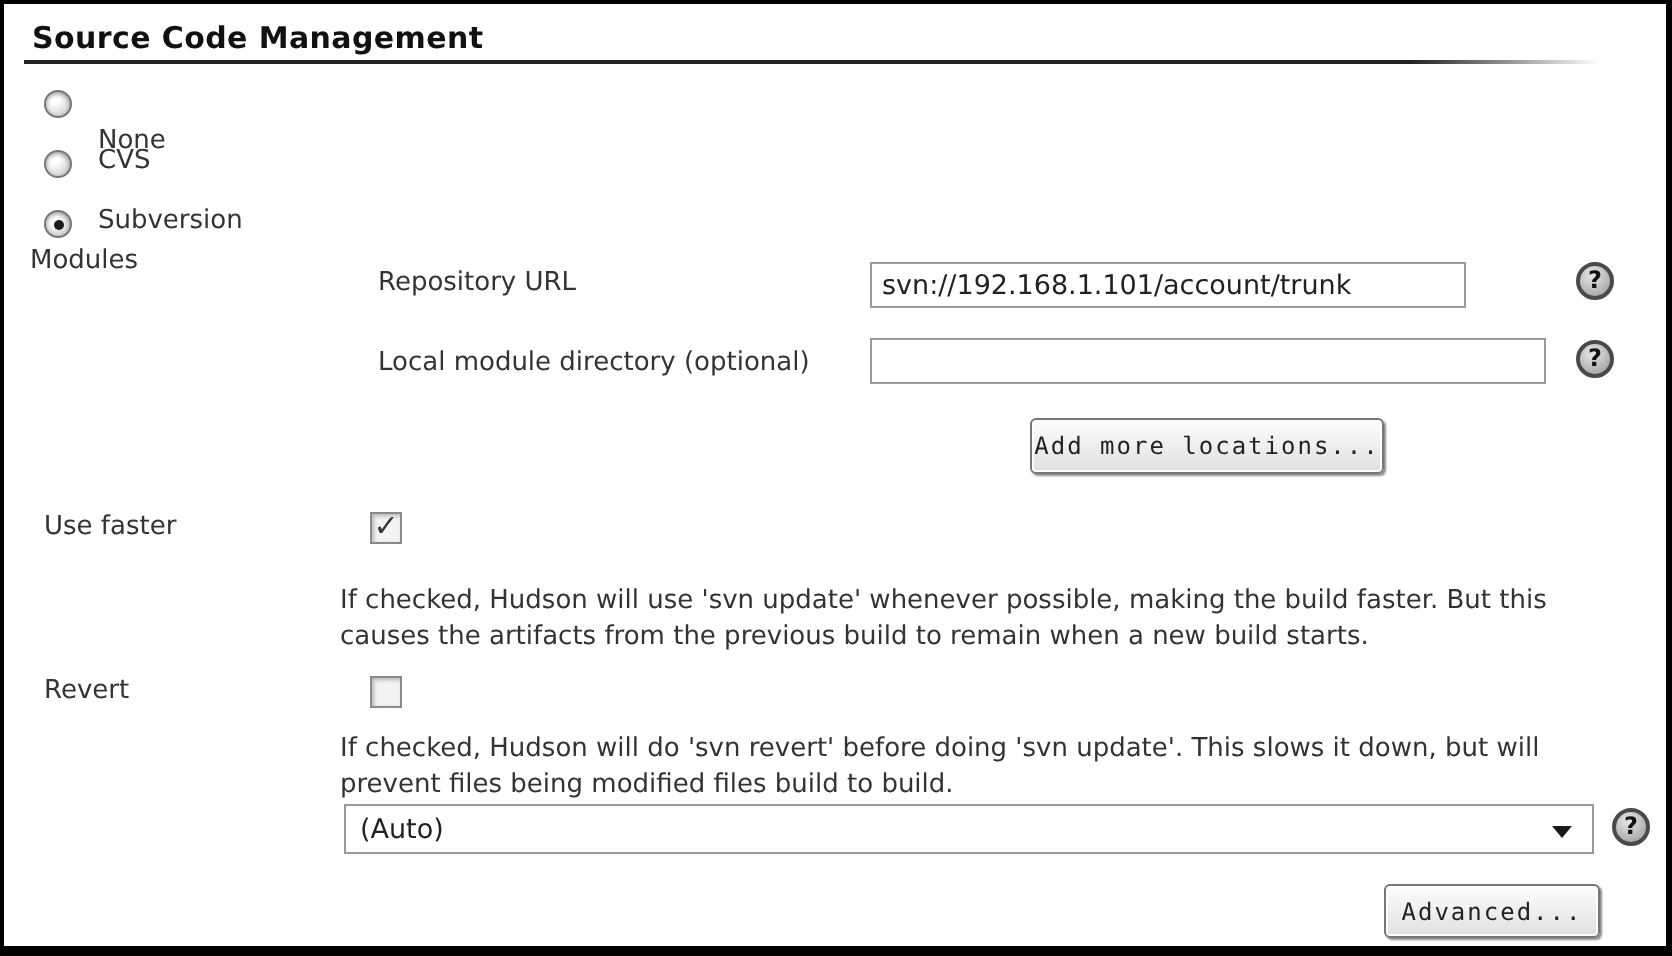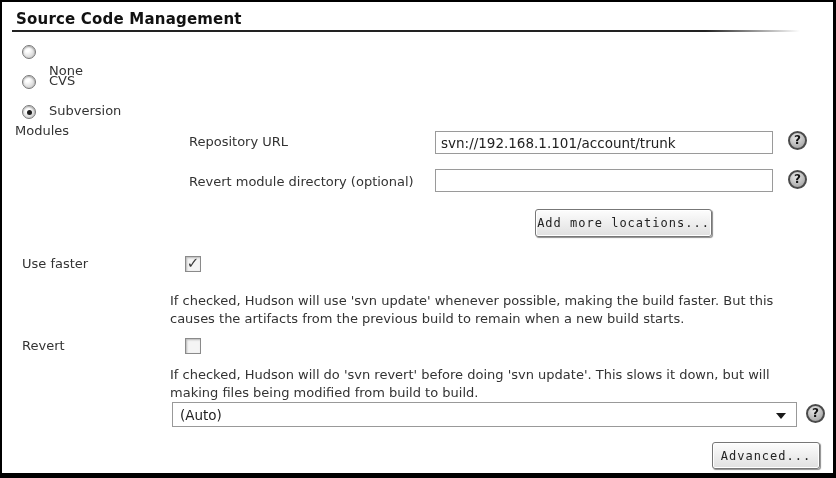--- a/index.html
+++ b/index.html
@@ -39,21 +39,20 @@
   }
 
   .btn {
     border:1px solid #777; border-radius:3px;
     background:linear-gradient(#fdfdfd,#e0e0e0);
     box-shadow:1px 1px 1px rgba(0,0,0,.45), inset 0 0 0 1px #fff;
     font-family:"DejaVu Sans Mono","Liberation Mono",monospace;
     font-size:12px; color:#222; letter-spacing:1px;
     display:flex; align-items:center; justify-content:center; cursor:pointer;
     box-sizing:border-box;
-    margin-left:20px;
   }
 
   .checkbox {
     width:14px; height:14px; border:1px solid #8a8a8a; background:#f4f4f4;
     box-shadow:inset 1px 1px 2px rgba(0,0,0,.25);
     display:flex; align-items:center; justify-content:center; cursor:pointer;
   }
   .checkbox .check-glyph { display:none; font-size:15px; font-weight:bold; color:#3a3a3a; margin-top:-3px; }
   .checkbox.checked .check-glyph { display:block; }
 
@@ -81,45 +80,45 @@
 
   <span class="abs radio" style="left:20px; top:73px;"></span>
   <span class="abs lbl" style="left:47px; top:71px;">CVS</span>
 
   <span class="abs radio selected" style="left:20px; top:103px;"></span>
   <span class="abs lbl" style="left:47px; top:101px;">Subversion</span>
 
   <span class="abs lbl" style="left:13px; top:121px;">Modules</span>
 
   <span class="abs lbl" style="left:187px; top:132px;">Repository URL</span>
-  <input class="abs text-input" style="left: 433px; top: 129px; width: 338px; height: 23px;" value="svn://192.168.1.101/account/trunk">
+  <input class="abs text-input" style="left: 433px; top: 129px; width: 298px; height: 23px;" value="svn://192.168.1.101/account/trunk">
   <div class="abs help-icon" style="left:786px; top:129px;">?</div>
 
-  <span class="abs lbl" style="left:187px; top:172px;">Revert module directory (optional)</span>
+  <span class="abs lbl" style="left:187px; top:172px;">Local module directory (optional)</span>
   <input class="abs text-input" style="left: 433px; top: 167px; width: 338px; height: 23px;" value="">
   <div class="abs help-icon" style="left:786px; top:168px;">?</div>
 
   <div class="abs btn" style="left:513px; top:207px; width:177px; height:28px;">Add more locations...</div>
 
   <span class="abs lbl" style="left:20px; top:254px;">Use faster</span>
   <div class="abs checkbox checked" style="left:183px; top:254px;">
     <span class="check-glyph">✓</span>
   </div>
   <div class="abs help-text" style="left:168px; top:290px;">
     <div>If checked, Hudson will use 'svn update' whenever possible, making the build faster. But this</div>
     <div>causes the artifacts from the previous build to remain when a new build starts.</div>
   </div>
 
   <span class="abs lbl" style="left:20px; top:336px;">Revert</span>
   <div class="abs checkbox" style="left:183px; top:336px;">
     
   </div>
   <div class="abs help-text" style="left:168px; top:364px;">
     <div>If checked, Hudson will do 'svn revert' before doing 'svn update'. This slows it down, but will</div>
-    <div>making files being modified from build to build.</div>
+    <div>prevent files being modified files build to build.</div>
   </div>
 
   <div class="abs select" style="left:170px; top:400px; width:625px; height:25px;">
     <span>(Auto)</span>
     <span class="chevron"></span>
   </div>
   <div class="abs help-icon" style="left:804px; top:402px;">?</div>
 
   <div class="abs btn" style="left:690px; top:440px; width:108px; height:27px;">Advanced...</div>
 

